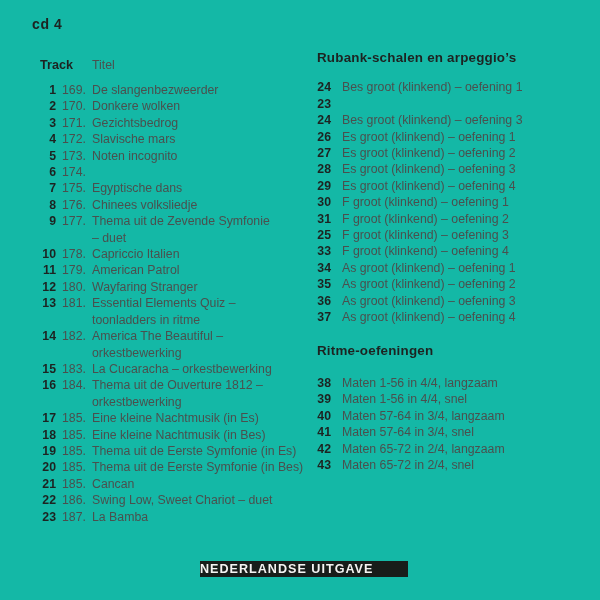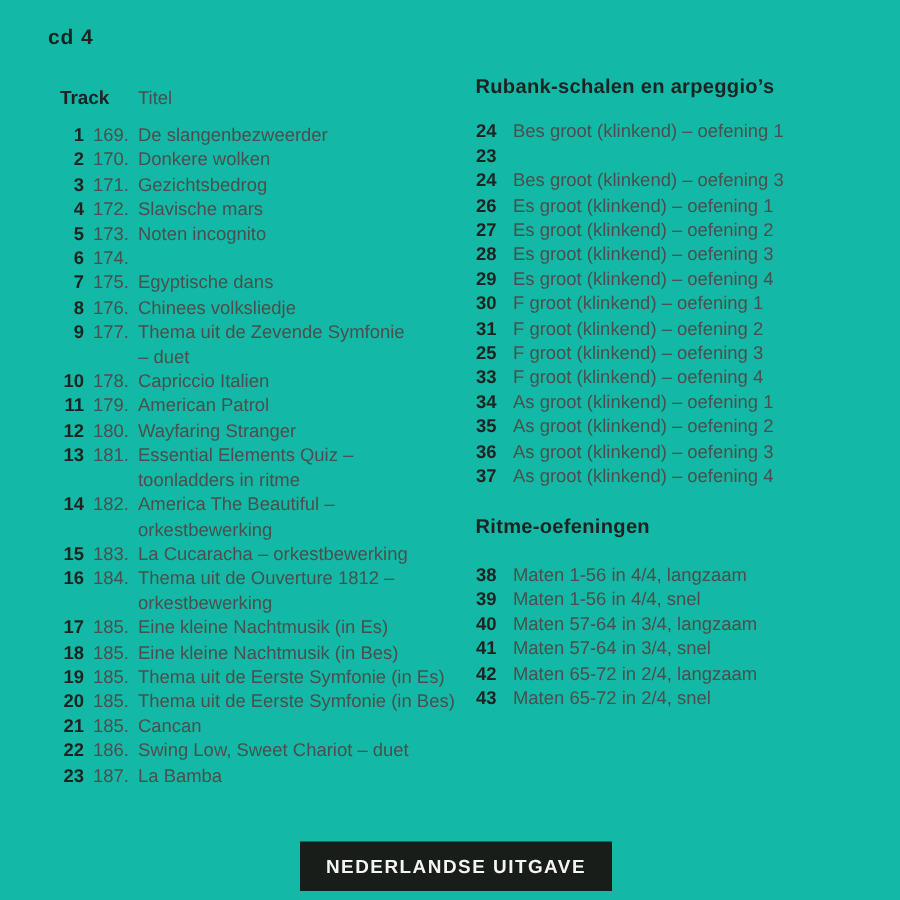--- a/index.html
+++ b/index.html
@@ -36,23 +36,23 @@
     font-weight:bold;color:#1d2321;font-size:13.4px;margin-left:2px;
     letter-spacing:0.2px;
   }
   .scales-header{margin-bottom:13px;}
   .rhythm-header{margin-top:17px;margin-bottom:16px;}
   .ex-row{display:flex;align-items:center;}
   .ex-num{flex:0 0 16px;text-align:right;font-weight:bold;color:#1d2321;}
   .ex-text{flex:1;margin-left:11px;color:#4a504e;}
   
   .banner{
-    position:absolute;left:200px;top:561px;width:208px;height:33px;
+    position:absolute;left:200px;top:561px;width:208px;height:16px;
     background:#181d1a;
-    display:flex;align-items:center;justify-content:center;
+    display:flex;align-items:center;justify-content:flex-start;
   }
   .banner-text{
     color:#f4f4f2;font-weight:bold;font-size:12.6px;letter-spacing:1px;
   }
 </style>
 </head>
 <body>
 
 <div class="page">
 

